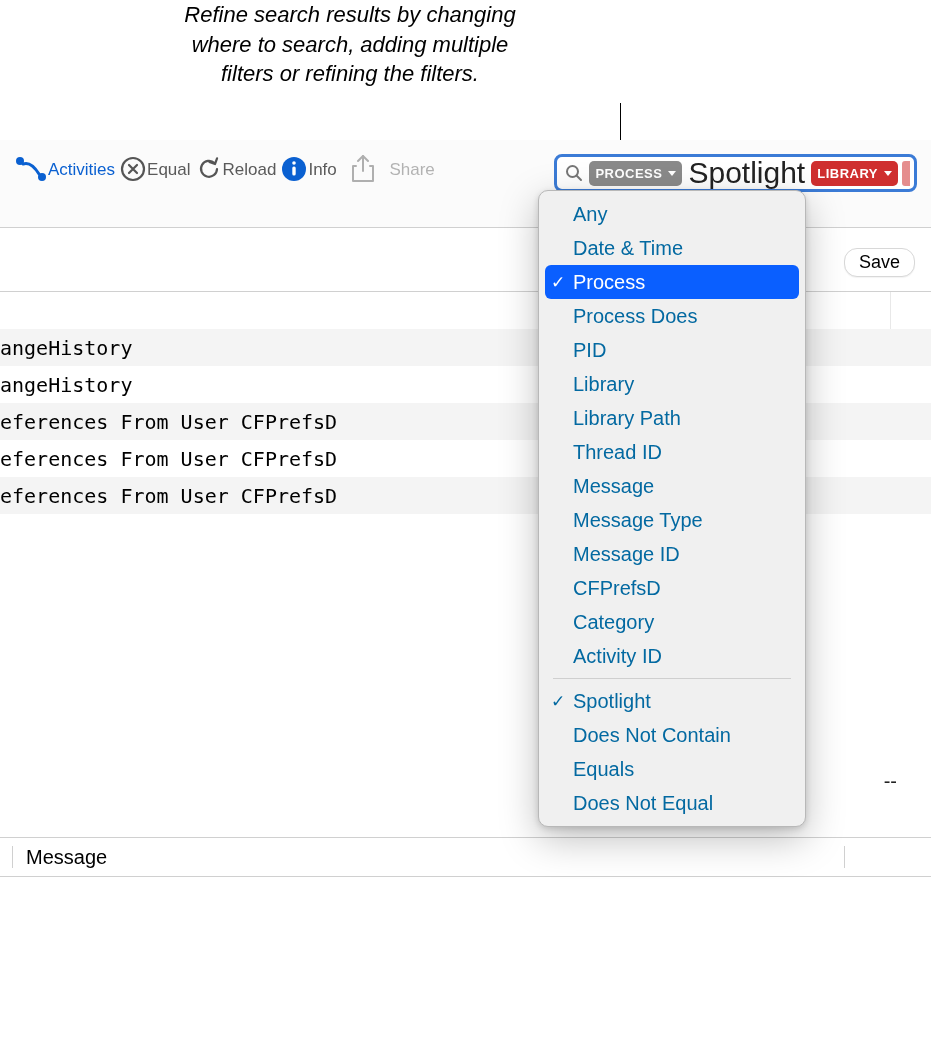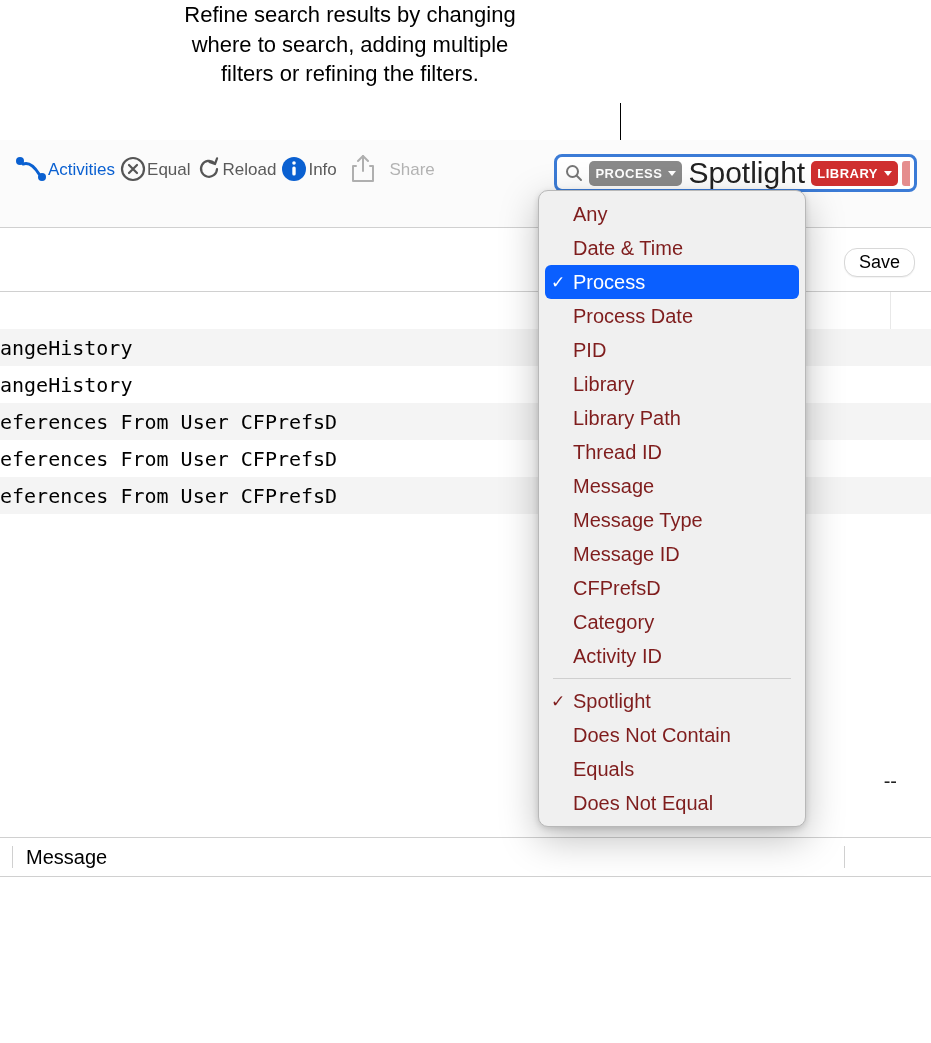--- a/index.html
+++ b/index.html
@@ -19,20 +19,21 @@
     
     .callout {
       position: absolute;
       top: 0;
       left: 180px;
       width: 340px;
       text-align: center;
       font-size: 22px;
       line-height: 1.35;
       color: #000;
+      font-style: italic;
     }
     .callout-line {
       position: absolute;
       width: 1px;
       background: #000;
       left: 620px;
       top: 103px;
       height: 54px;
     }
     
@@ -213,21 +214,21 @@
       box-shadow: 0 12px 38px rgba(0,0,0,0.25), 0 2px 6px rgba(0,0,0,0.15);
       padding: 6px;
       z-index: 100;
     }
     .menu-item {
       display: flex;
       align-items: center;
       height: 34px;
       padding: 0 8px 0 28px;
       font-size: 20px;
-      color: #7f1d1d;
+      color: #0369a1;
       border-radius: 6px;
       position: relative;
       cursor: pointer;
     }
     .menu-item.selected {
       background: #0a5fff;
       color: #fff;
     }
     .menu-item .check {
       position: absolute;
@@ -395,21 +396,21 @@
       <span>Any</span>
     </div>
   <div class="menu-item">
       <span>Date &amp; Time</span>
     </div>
   <div class="menu-item selected">
       <span class="check">✓</span>
       <span>Process</span>
     </div>
   <div class="menu-item">
-      <span>Process Date</span>
+      <span>Process Does</span>
     </div>
   <div class="menu-item">
       <span>PID</span>
     </div>
   <div class="menu-item">
       <span>Library</span>
     </div>
   <div class="menu-item">
       <span>Library Path</span>
     </div>

